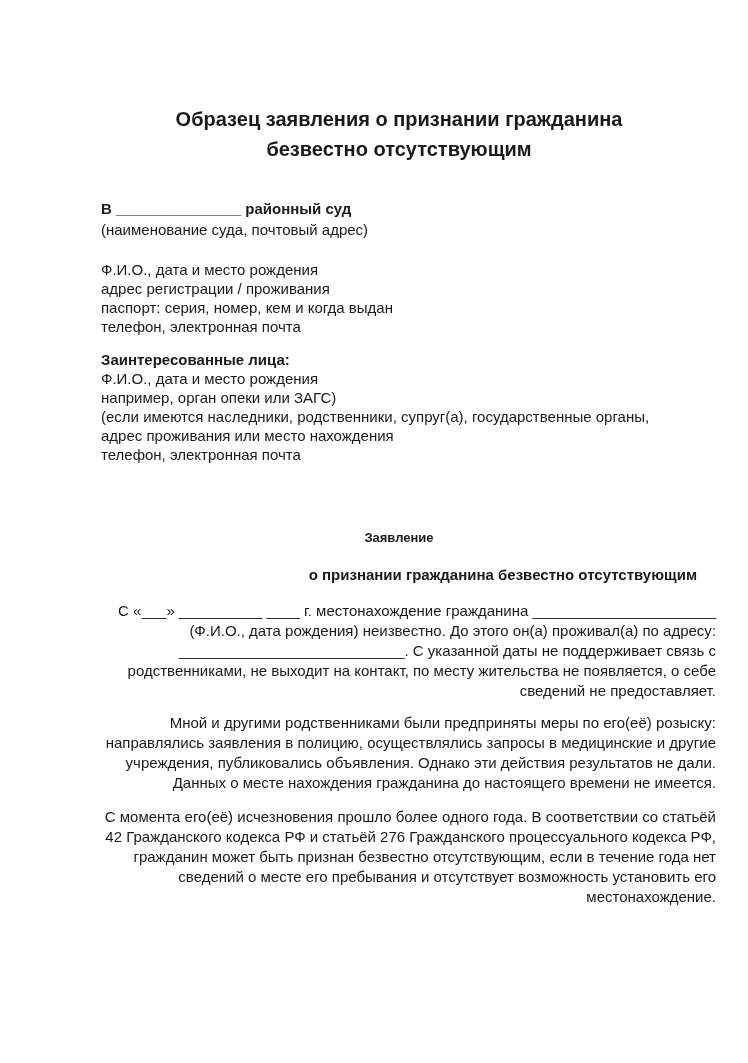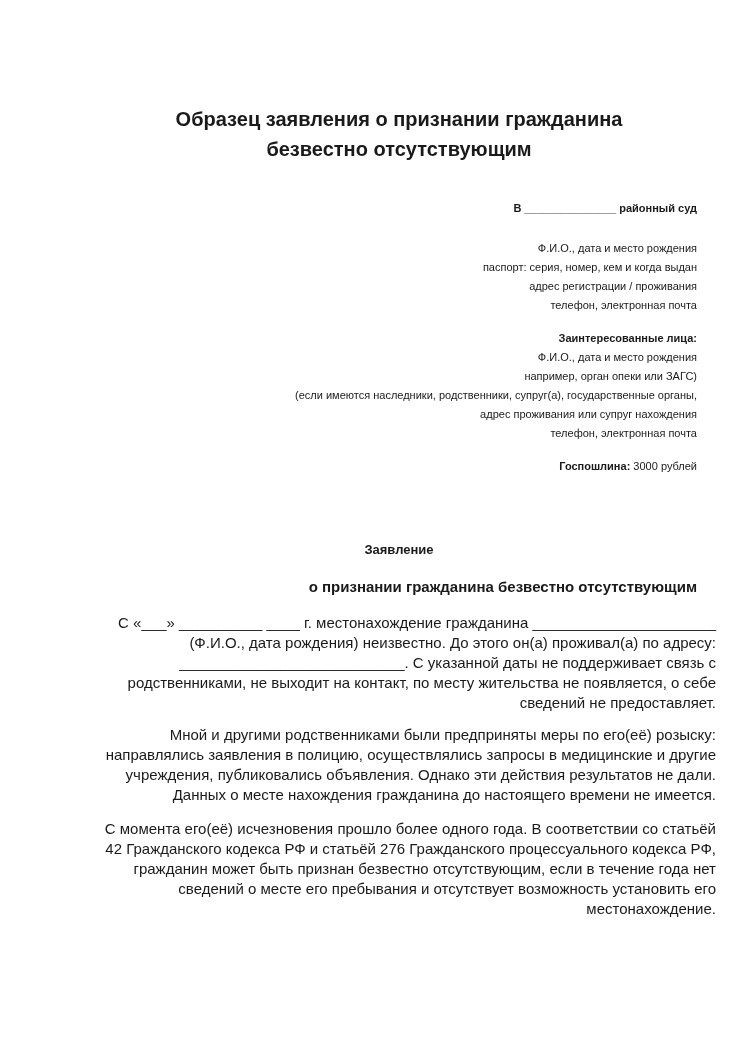--- a/index.html
+++ b/index.html
@@ -24,22 +24,22 @@
 
   .title {
     margin: 0;
     font-size: 20px;
     line-height: 30px;
     font-weight: 700;
     text-align: center;
   }
 
   .right-block {
-    text-align: right;
-    font-size: 11px;
+    text-align: left;
+    font-size: 15px;
     line-height: 19px;
   }
   .court-block {
     margin-top: 34px;
     line-height: 21px;
   }
   .applicant-block { margin-top: 20px; }
   .interested-block { margin-top: 14px; }
   .fee-block { margin-top: 14px; }
 
@@ -73,42 +73,39 @@
 </head>
 <body>
 
 <div class="page">
 
   <h1 class="title prewrap">Образец заявления о признании гражданина
 безвестно отсутствующим</h1>
 
   <div class="right-block court-block">
     <div class="bold">В _______________ районный суд</div>
+    <div>(наименование суда, почтовый адрес)</div>
   </div>
 
   <div class="right-block applicant-block">
     <div>Ф.И.О., дата и место рождения</div>
+    <div>адрес регистрации / проживания</div>
     <div>паспорт: серия, номер, кем и когда выдан</div>
-    <div>адрес регистрации / проживания</div>
     <div>телефон, электронная почта</div>
   </div>
 
   <div class="right-block interested-block">
     <div class="bold">Заинтересованные лица:</div>
     <div>Ф.И.О., дата и место рождения</div>
     <div>например, орган опеки или ЗАГС)</div>
     <div>(если имеются наследники, родственники, супруг(а), государственные органы,</div>
-    <div>адрес проживания или супруг нахождения</div>
+    <div>адрес проживания или место нахождения</div>
     <div>телефон, электронная почта</div>
   </div>
 
-  <div class="right-block fee-block">
-    <span class="bold">Госпошлина:</span>
-    <span>3000 рублей</span>
-  </div>
 
   <h2 class="statement-heading">Заявление</h2>
 
   <h3 class="statement-subheading">о признании гражданина безвестно отсутствующим</h3>
 
   <p class="body-par par-1">С «___» __________ ____ г. местонахождение гражданина ______________________
 (Ф.И.О., дата рождения) неизвестно. До этого он(а) проживал(а) по адресу:
 ___________________________. С указанной даты не поддерживает связь с
 родственниками, не выходит на контакт, по месту жительства не появляется, о себе
 сведений не предоставляет.</p>

